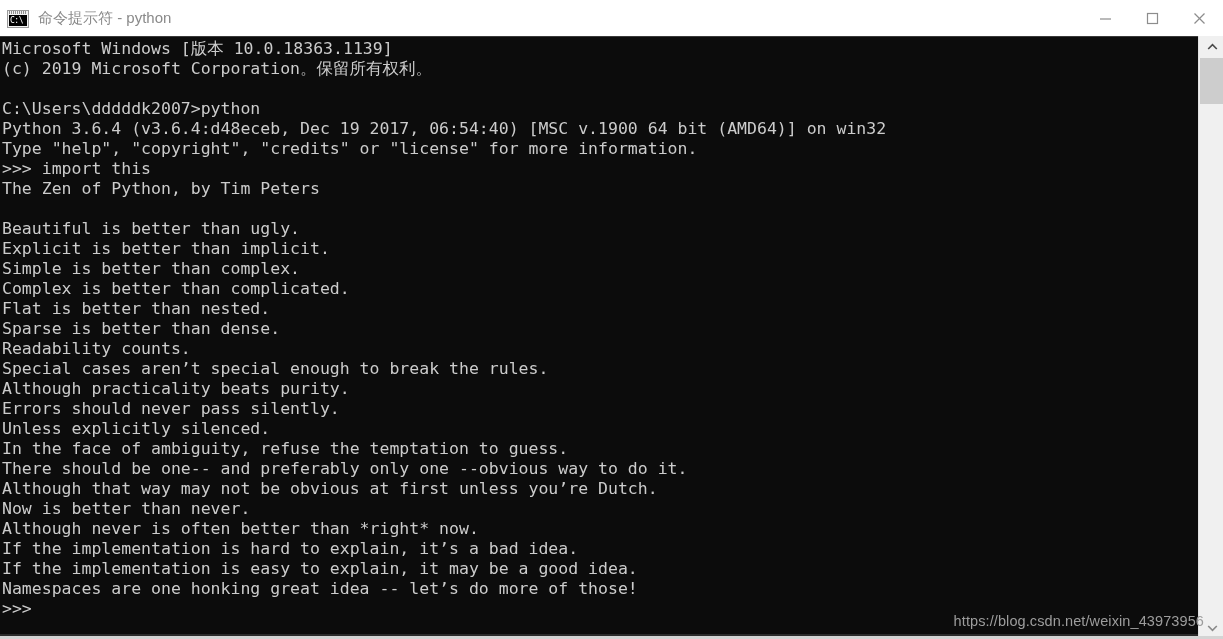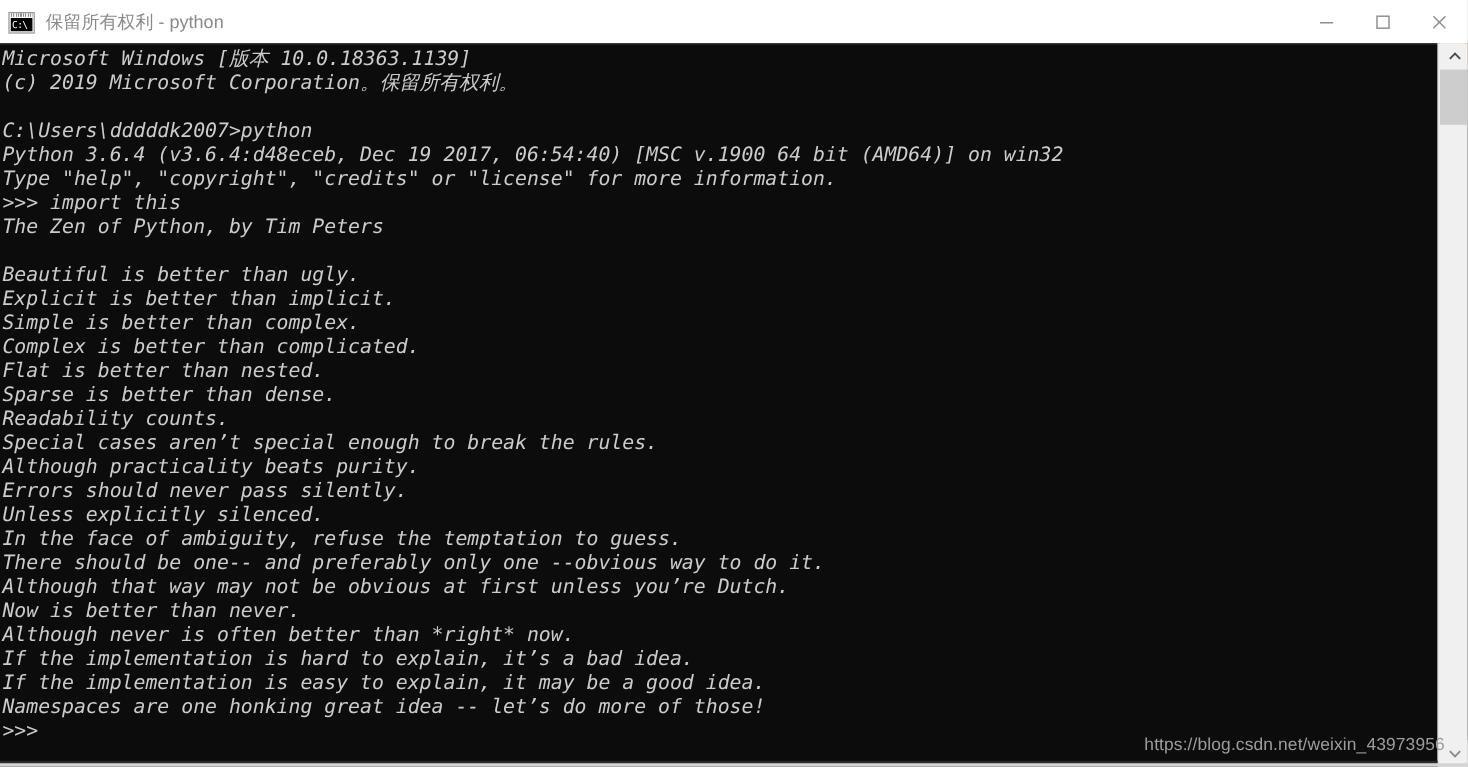--- a/index.html
+++ b/index.html
@@ -102,21 +102,20 @@
   
   #console-area {
     position: absolute;
     left: 0;
     top: 36px;
     width: 1223px;
     height: 603px;
     background: #0c0c0c;
     box-sizing: border-box;
     overflow: hidden;
-    font-style: italic;
   }
   #console-border-top {
     position: absolute;
     left: 0; top: 0;
     width: 1223px; height: 1px;
     background: #3a3a3a;
   }
   #console-text {
     position: absolute;
     left: 2px;
@@ -213,21 +212,21 @@
 <body>
 
 <div id="window">
 
   <div id="titlebar">
     <div id="titlebar-left">
       <span class="cmd-icon">
         <span class="icon-titlestrip"></span>
         <span class="icon-screen">C:\</span>
       </span>
-      <span id="window-title">保留所有权利 - python</span>
+      <span id="window-title">命令提示符 - python</span>
     </div>
 
     <div id="titlebar-buttons">
       <button class="win-btn" title="Minimize">
         <svg width="13" height="13" viewBox="0 0 13 13">
           <line x1="1" y1="7" x2="12" y2="7" stroke="#8d8d8d" stroke-width="1.2"></line>
         </svg>
       </button>
       <button class="win-btn" title="Maximize">
         <svg width="13" height="13" viewBox="0 0 13 13">

